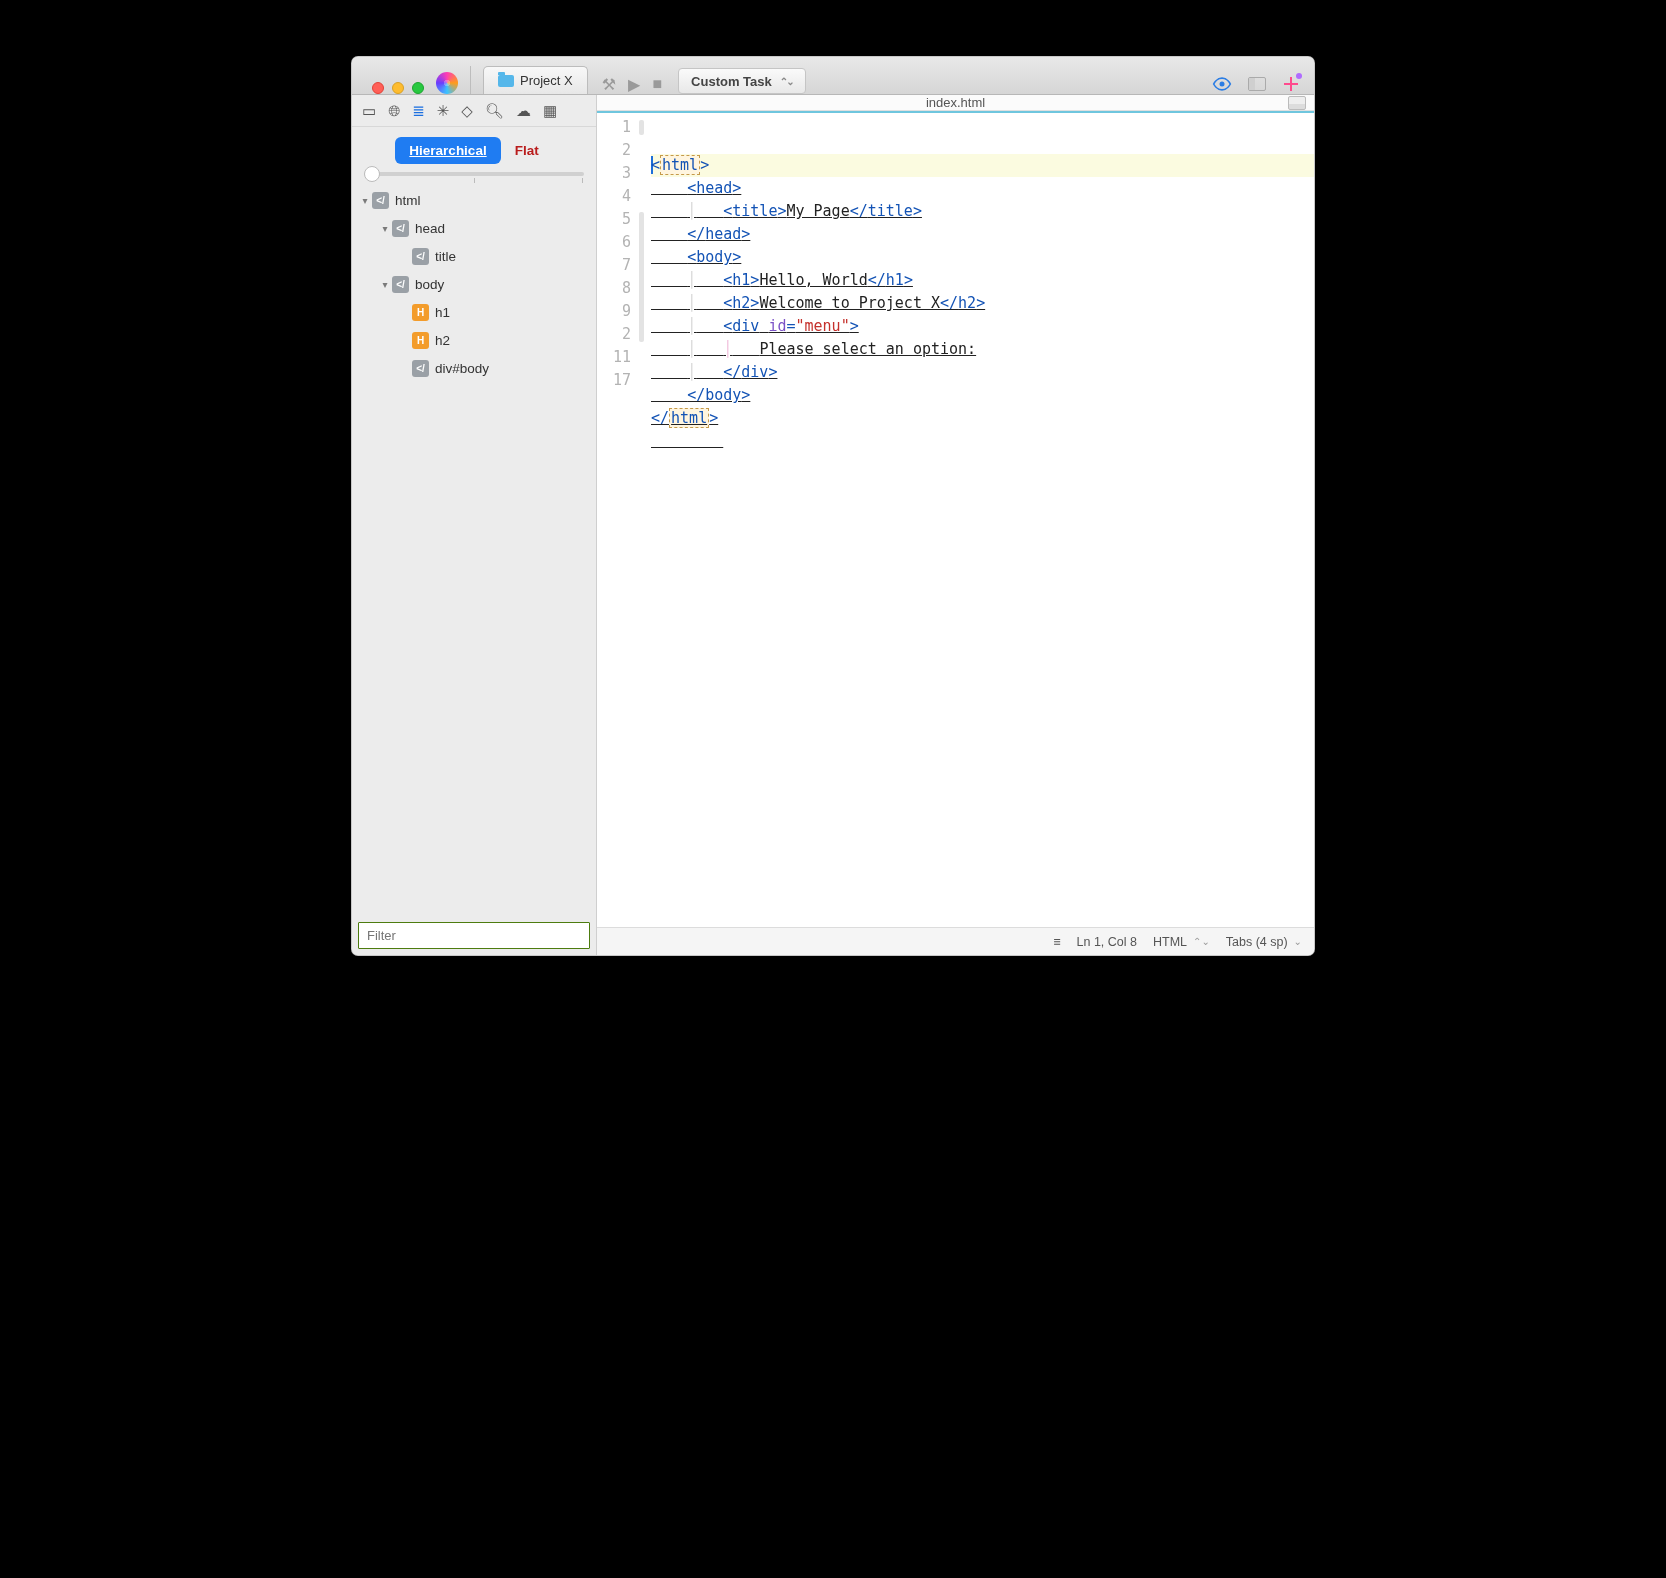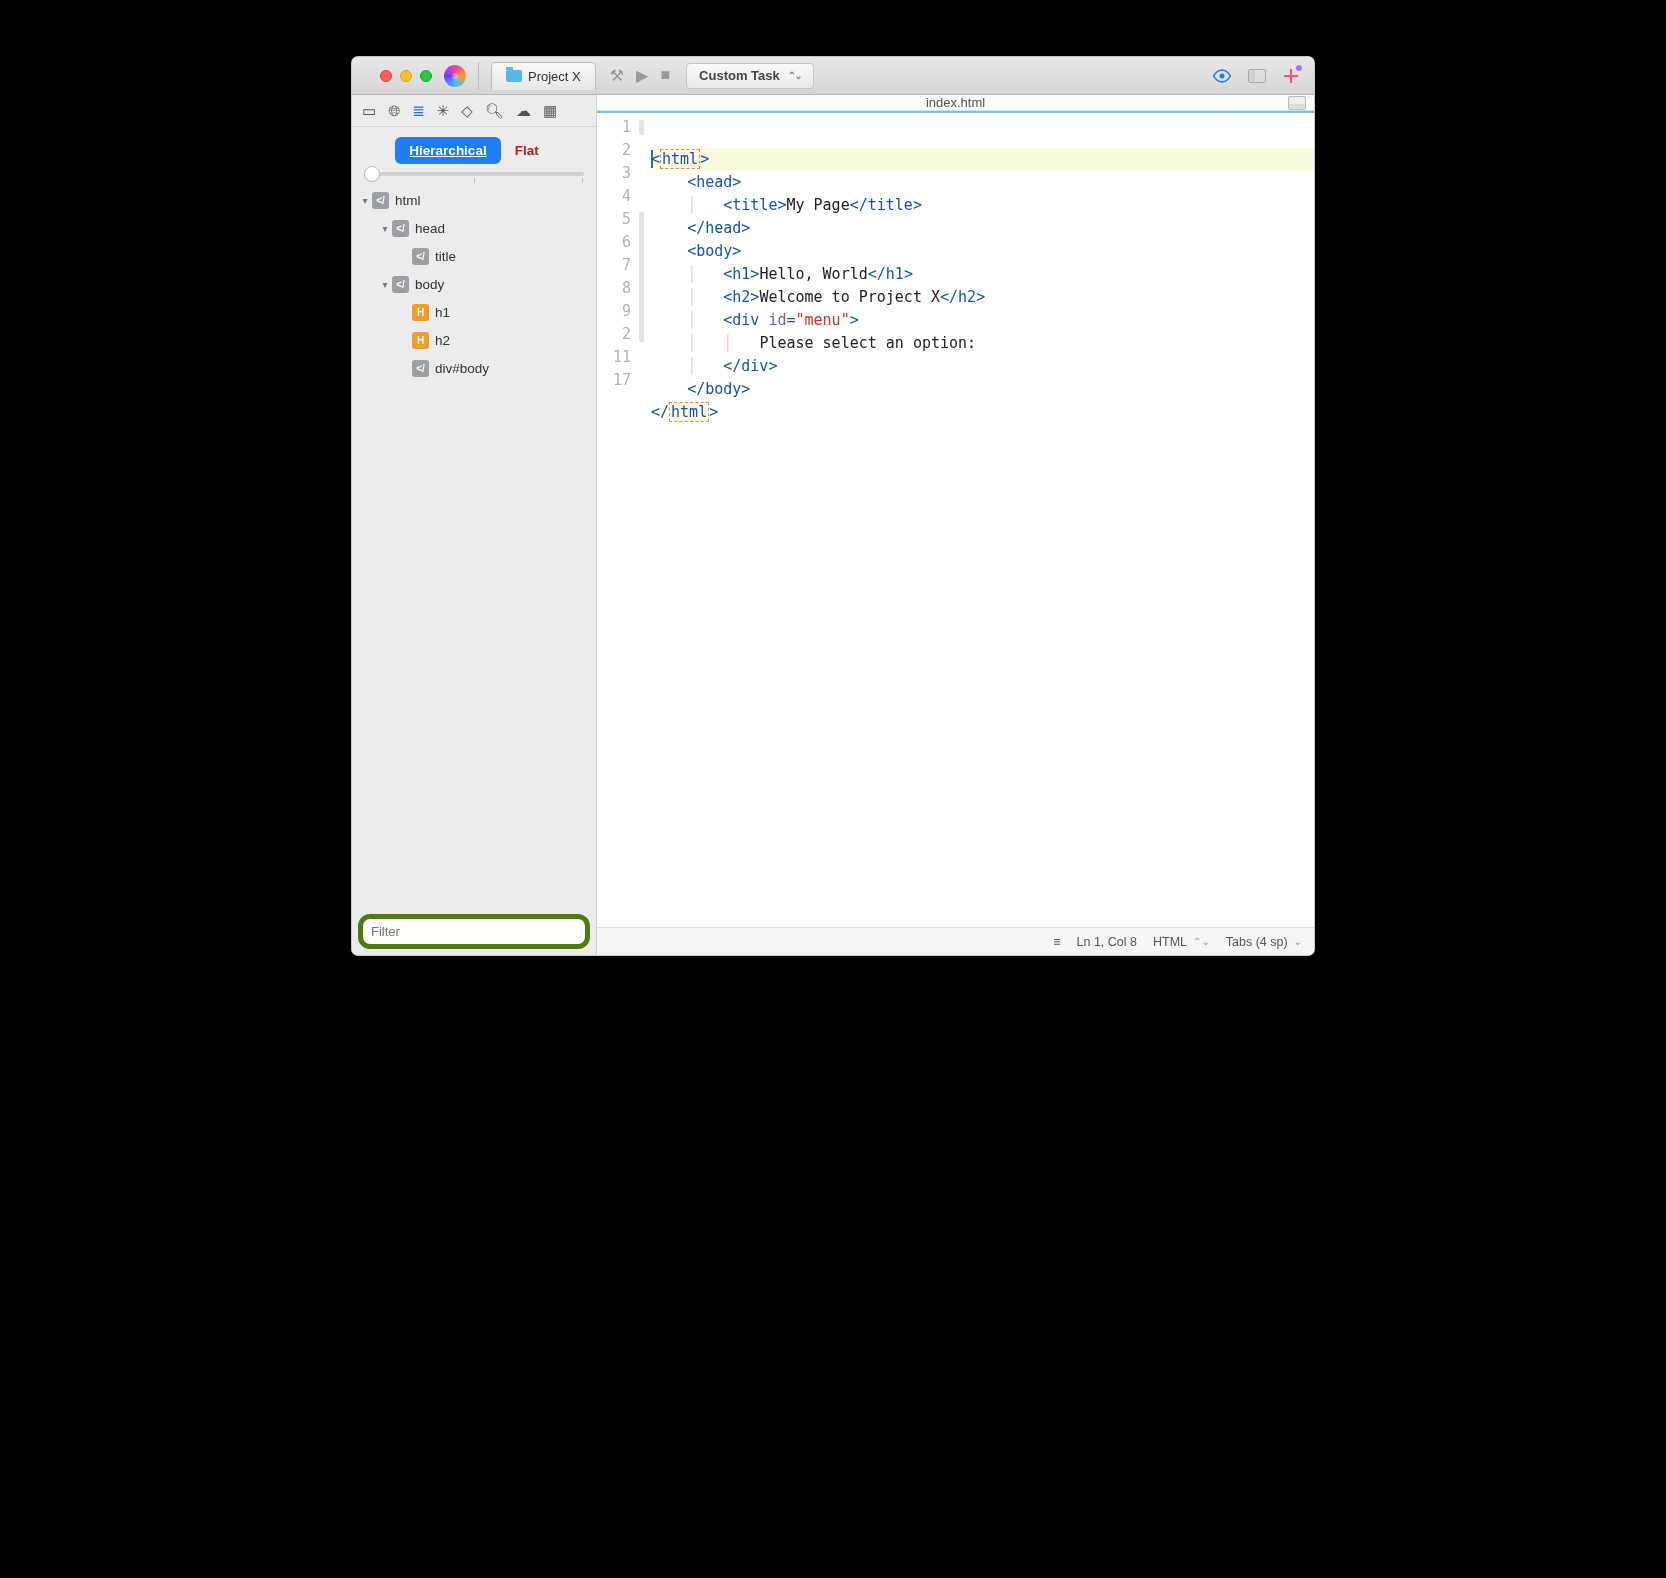--- a/index.html
+++ b/index.html
@@ -20,22 +20,22 @@
     box-shadow: 0 20px 60px rgba(0,0,0,.5);
     overflow: hidden;
     border: 1px solid rgba(0,0,0,.15);
   }
   
   .titlebar {
     height: 38px;
     background: linear-gradient(#e8e8e8, #d6d6d6);
     border-bottom: 1px solid #b7b7b7;
     display: flex;
-    align-items: center;
-    padding-left: 28px;
+    align-items: flex-end;
+    padding-left: 20px;
     gap: 8px;
   }
   .tl { width:12px; height:12px; border-radius:50%; }
   .tl.red{background:#ff5f57;border:1px solid #e24238;}
   .tl.yellow{background:#febc2e;border:1px solid #d9a125;}
   .tl.green{background:#28c840;border:1px solid #1ca52f;}
   .app-swirl {
     width:22px; height:22px; margin-left:4px; border-radius:50%;
     background: conic-gradient(#ff3db3,#ff9c1a,#3bc3ff,#6a3cff,#ff3db3);
     position: relative;
@@ -93,32 +93,32 @@
   .slider-row{padding:4px 12px 8px;display:flex;align-items:center;}
   .slider-track{flex:1;height:4px;background:#d0d0d0;border-radius:2px;position:relative;}
   .slider-thumb{position:absolute;left:0;top:-6px;width:16px;height:16px;background:#fff;border:1px solid #bbb;border-radius:50%;}
   .slider-tick{position:absolute;bottom:-7px;width:1px;height:5px;background:#bbb;}
   .tree{flex:1;overflow:auto;padding:2px 0;}
   .tree-row{display:flex;align-items:center;height:28px;font-size:13.5px;color:#333;}
   .tree-row .arrow{width:14px;text-align:center;color:#7a7a7a;font-size:10px;}
   .tree-row .tag-ic{width:17px;height:17px;border-radius:3px;display:flex;align-items:center;justify-content:center;font-size:10px;font-weight:700;color:#fff;margin-right:6px;}
   .tag-el{background:#9aa0a6;}
   .tag-h{background:#f39c2b;}
-  .filter-box{margin:6px;border:5px solid #4d7c0f;border-radius:12px;background:#fff;}
+  .filter-box{margin:6px;border:1px solid #4d7c0f;border-radius:1px;background:#fff;}
   .filter-box input{border:none;width:100%;padding:5px 8px;font-size:13px;outline:none;background:transparent;color:#888;}
   
   .main{flex:1;display:flex;flex-direction:column;background:#fff;}
   .doc-header{height:16px;border-bottom:1px solid #e0e0e0;display:flex;align-items:center;justify-content:center;position:relative;color:#555;font-size:13px;background:#fbfbfb}
   .doc-header .mini{position:absolute;right:8px;width:18px;height:14px;border:1px solid #bbb;border-radius:2px;background:linear-gradient(#eee 60%,#dcdcdc 60%);}
   .divider-accent{height:2px;background:#6fc6de;}
   .editor{flex:1;display:flex;font-family:Menlo,Consolas,monospace;font-size:15px;line-height:23px;overflow:auto;}
   .gutter{width:42px;text-align:right;color:#b3b3b3;padding:3px 8px 0 0;user-select:none;background:#fff}
   .fold-strip{width:8px;padding-top:3px;}
   .fold-mark{width:5px;height:15px;border-radius:2px;background:#e3e3e3;margin:4px 0;}
-  .code{flex:1;padding:12px 0 0 4px;white-space:pre;color:#222;}
+  .code{flex:1;padding:18px 0 0 4px;white-space:pre;color:#222;text-decoration:underline;}
   .hl-line{background:#fbfbe0;display:inline-block;width:100%;}
   .pk{color:#1353b5;}   
   .tn{color:#1353b5;}   
   .attr{color:#7b52c6;} 
   .str{color:#c5312c;}  
   .dash-box{border:1px dashed #c59a4a;background:#fff5df;padding:0 1px;}
   .caret{border-left:2px solid #1e6fd8;margin-right:-2px;}
   .guide{color:#d7d7d7;}
   .guide-pink{color:#f1c0dc;}
   

